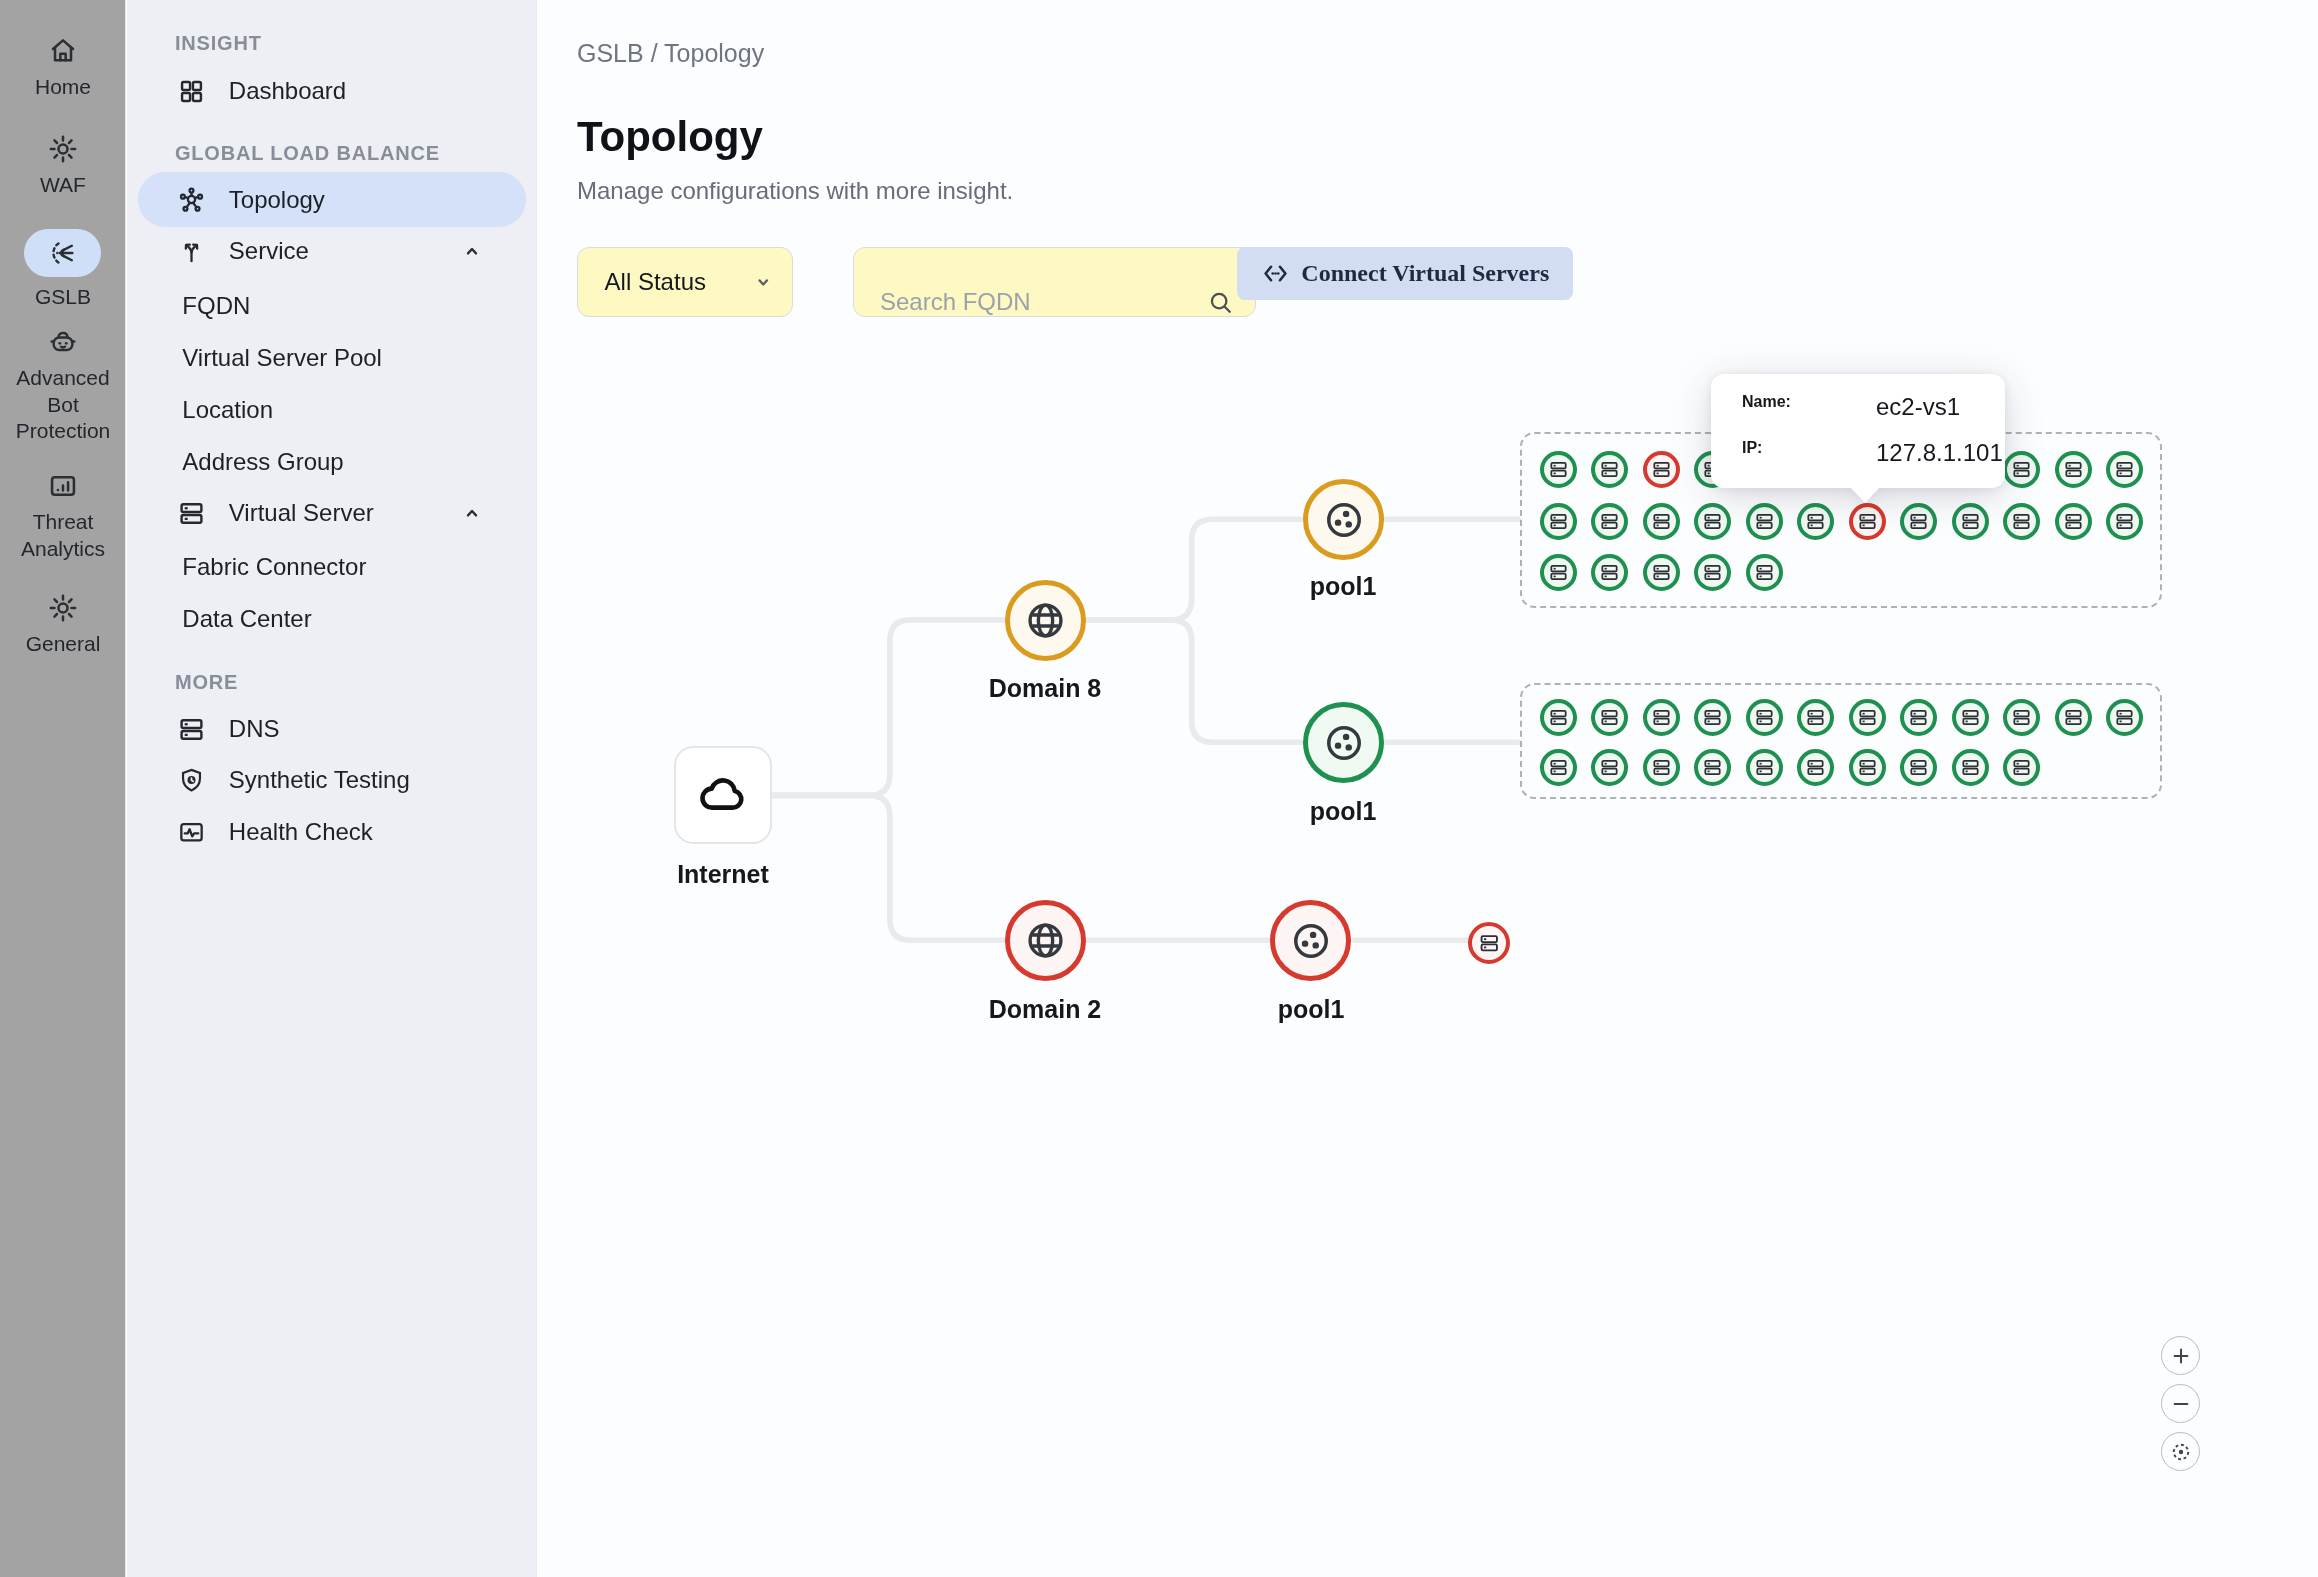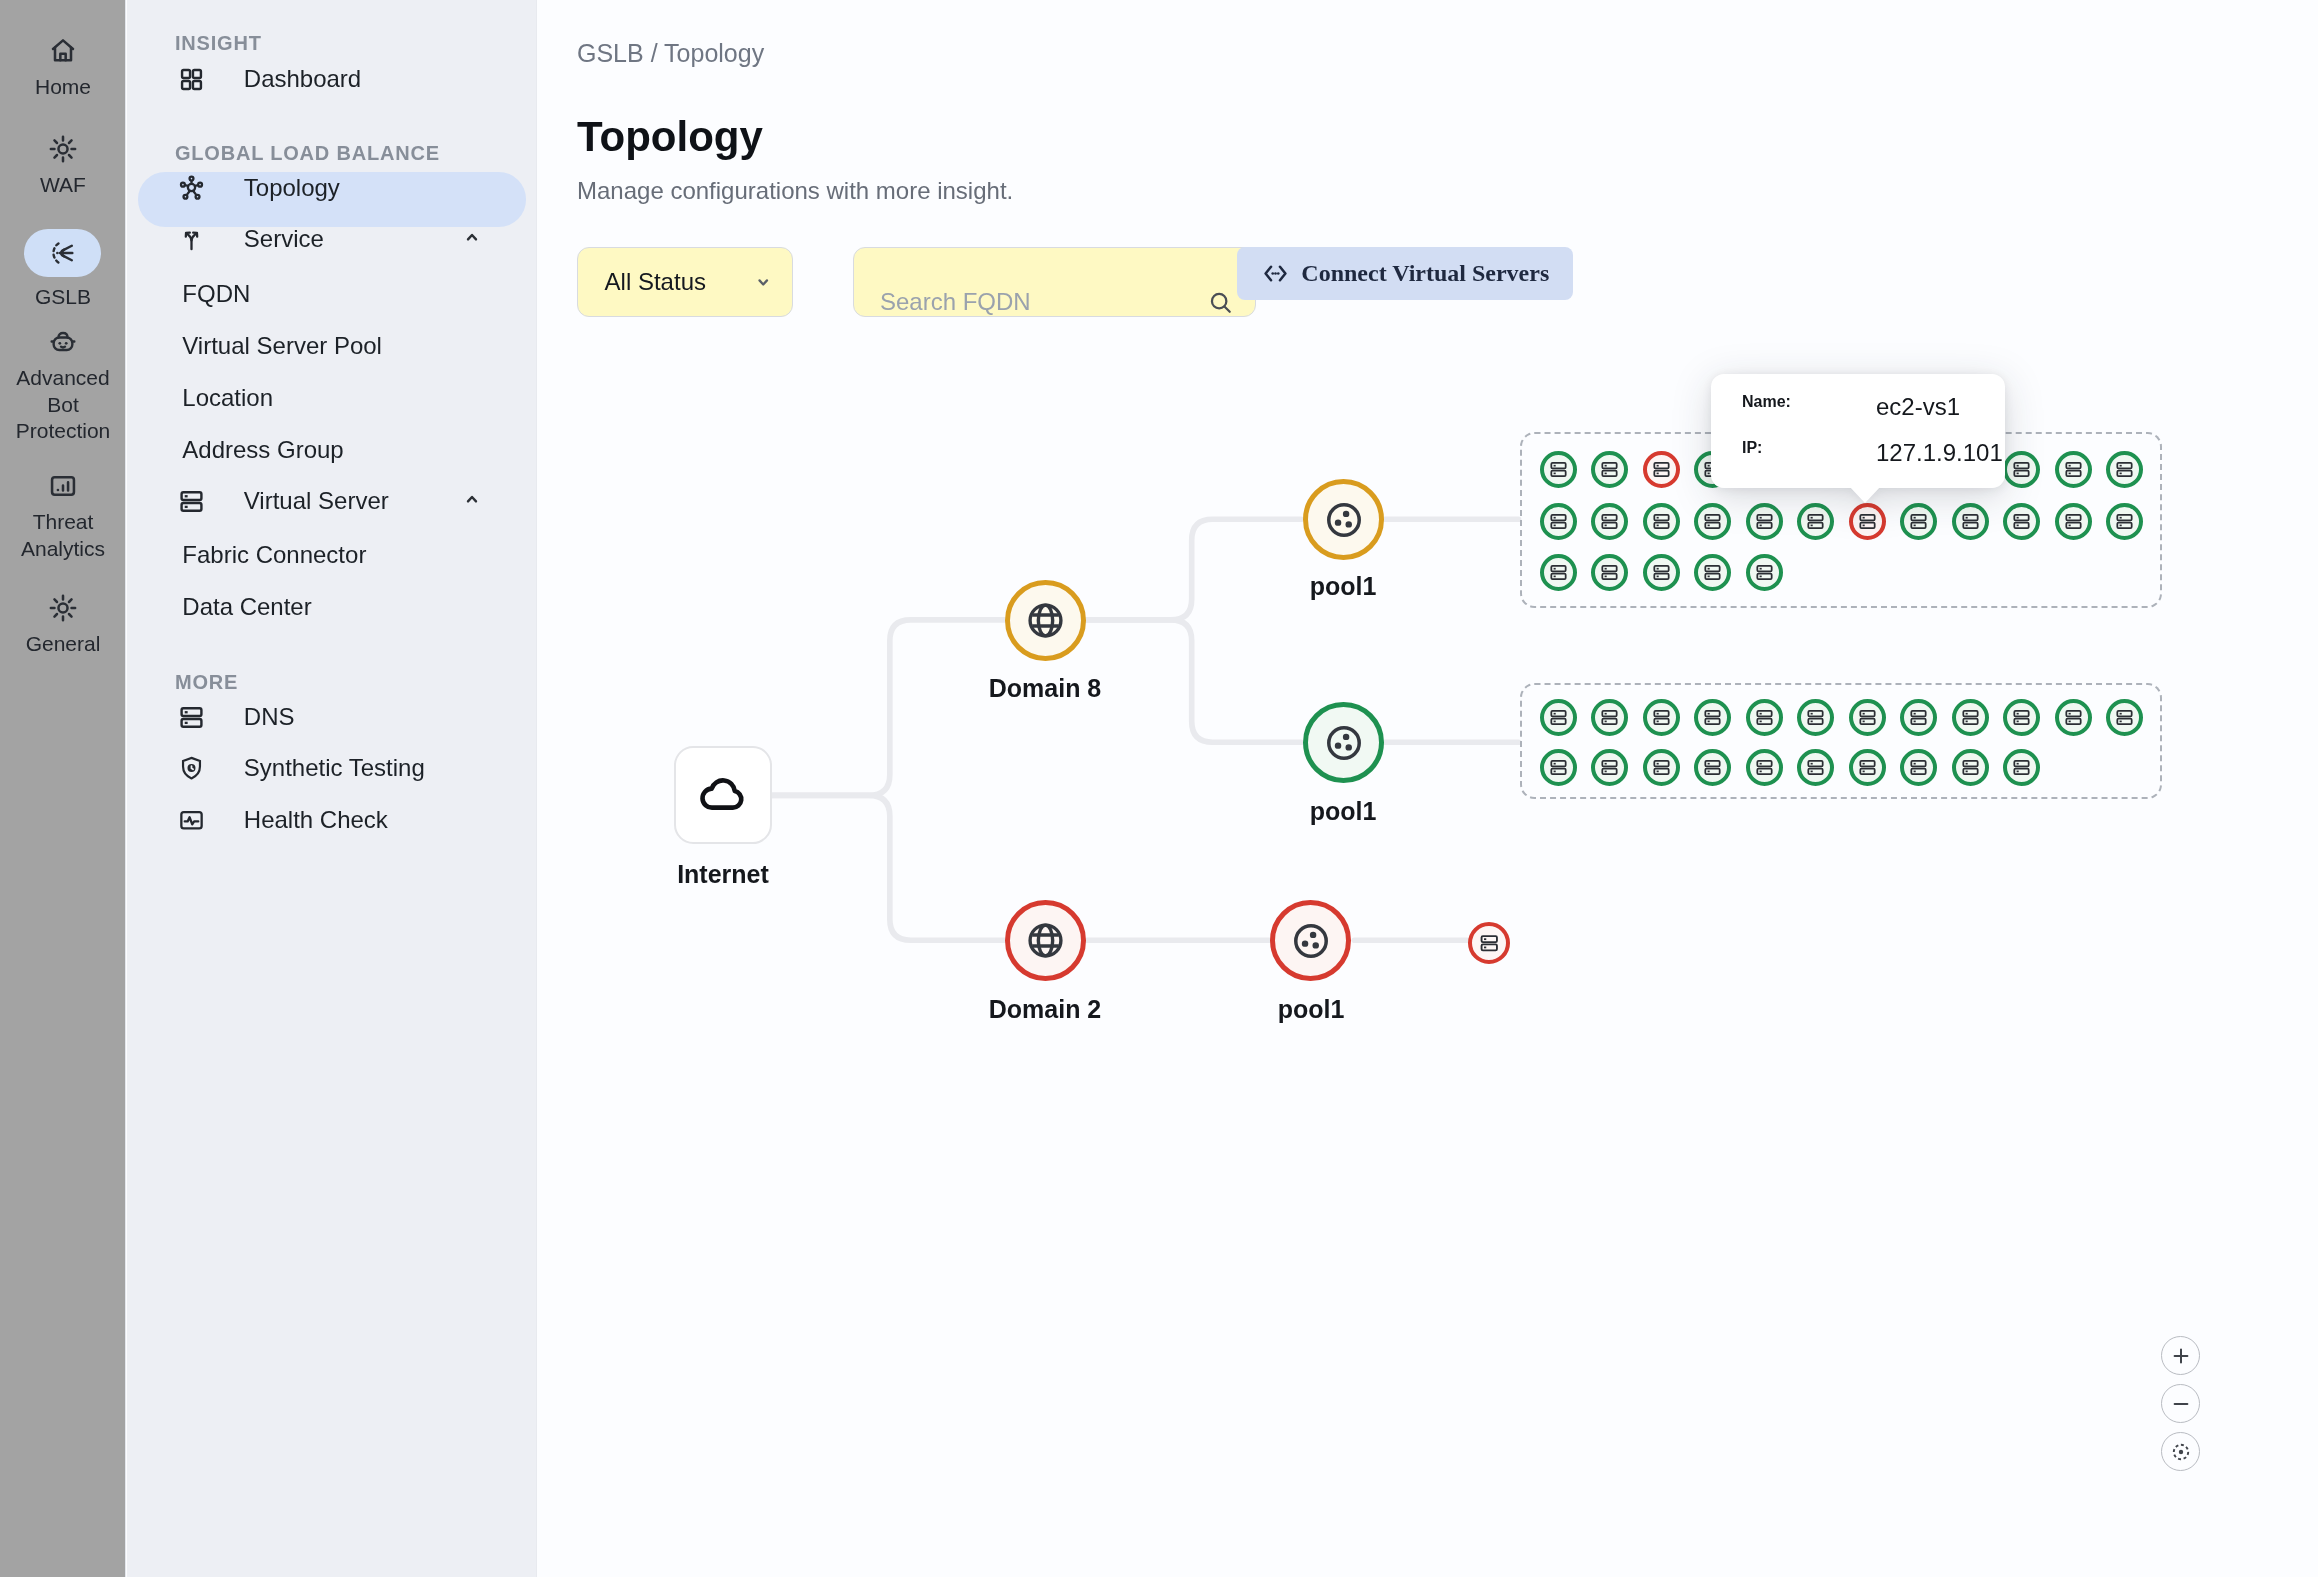--- a/index.html
+++ b/index.html
@@ -15,21 +15,21 @@
   .rail-item .rlabel { font-size:21px; line-height:26.6px; text-align:center; color:#23272e; }
   .rail-pill { position:absolute; left:24px; top:229px; width:77px; height:48px;
     border-radius:24px; background:#cfdff7; }
 
   
   .side { position:absolute; top:0; left:127px; width:410px; height:100%;
     background:#edeff4; border-right:1.6px solid #e8eaef; z-index:19; }
   .sec-label { position:absolute; left:48px; font-size:20px; font-weight:600;
     letter-spacing:0.8px; color:#878e99; }
   .srow { position:absolute; left:11.3px; width:388px; height:52px; display:flex;
-    align-items:flex-start; cursor:pointer; color:#1c2127;gap:15px; }
+    align-items:center; cursor:pointer; color:#1c2127; }
   .srow .sic { width:29px; height:29px; margin-left:39px; flex:none; color:#24282f; }
   .srow .stext { font-size:24px; font-weight:500; margin-left:22.5px; }
   .srow .sub { margin-left:44px; font-weight:400; }
   .srow .chev { position:absolute; right:42px; width:24px; height:24px; color:#2c3036; }
   .sel-pill { position:absolute; left:11.3px; top:172px; width:388px; height:55px;
     border-radius:27px; background:#d4e1f8; }
 
   
   .crumb { position:absolute; left:577px; top:39px; font-size:25px; color:#6f7683; }
   .page-title { position:absolute; left:577px; top:113px; font-size:42px; font-weight:700; color:#0f1217; }
@@ -671,21 +671,21 @@
       </svg>
     </div>
   </div>
 
 <div class="tooltip">
   <div class="tt-box"></div>
   <div class="tt-ptr"></div>
   <div class="tt-row" style="top:19.3px"><b>Name:</b></div>
   <div class="tt-val" style="top:19.3px">ec2-vs1</div>
   <div class="tt-row" style="top:65px"><b>IP:</b></div>
-  <div class="tt-val" style="top:65px">127.1.9.101</div>
+  <div class="tt-val" style="top:65px">127.8.1.101</div>
 </div>
 
 <div class="zbtn" style="top:1336px">
   <svg viewBox="0 0 30 30" width="24" height="24">
       <use href="#i-plus"></use>
     </svg>
 </div>
 <div class="zbtn" style="top:1384px">
   <svg viewBox="0 0 30 30" width="24" height="24">
       <use href="#i-minus"></use>

